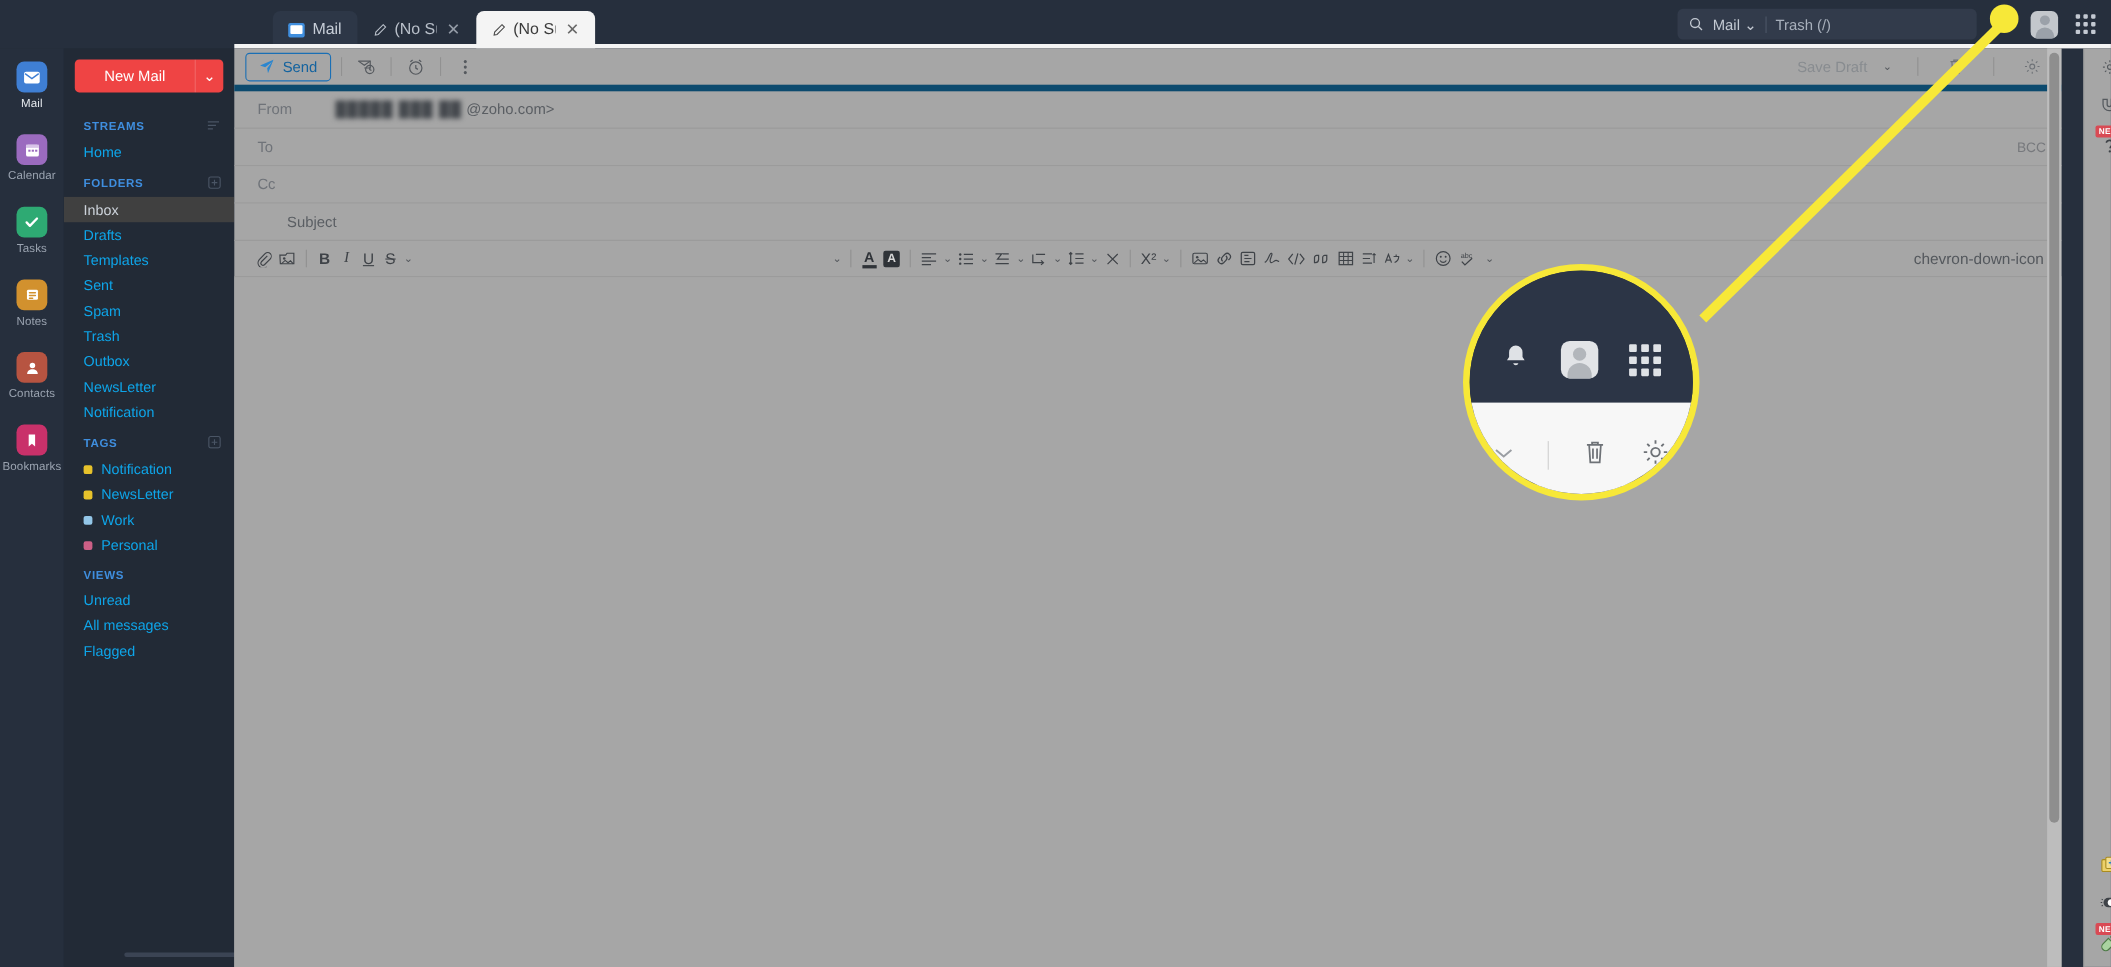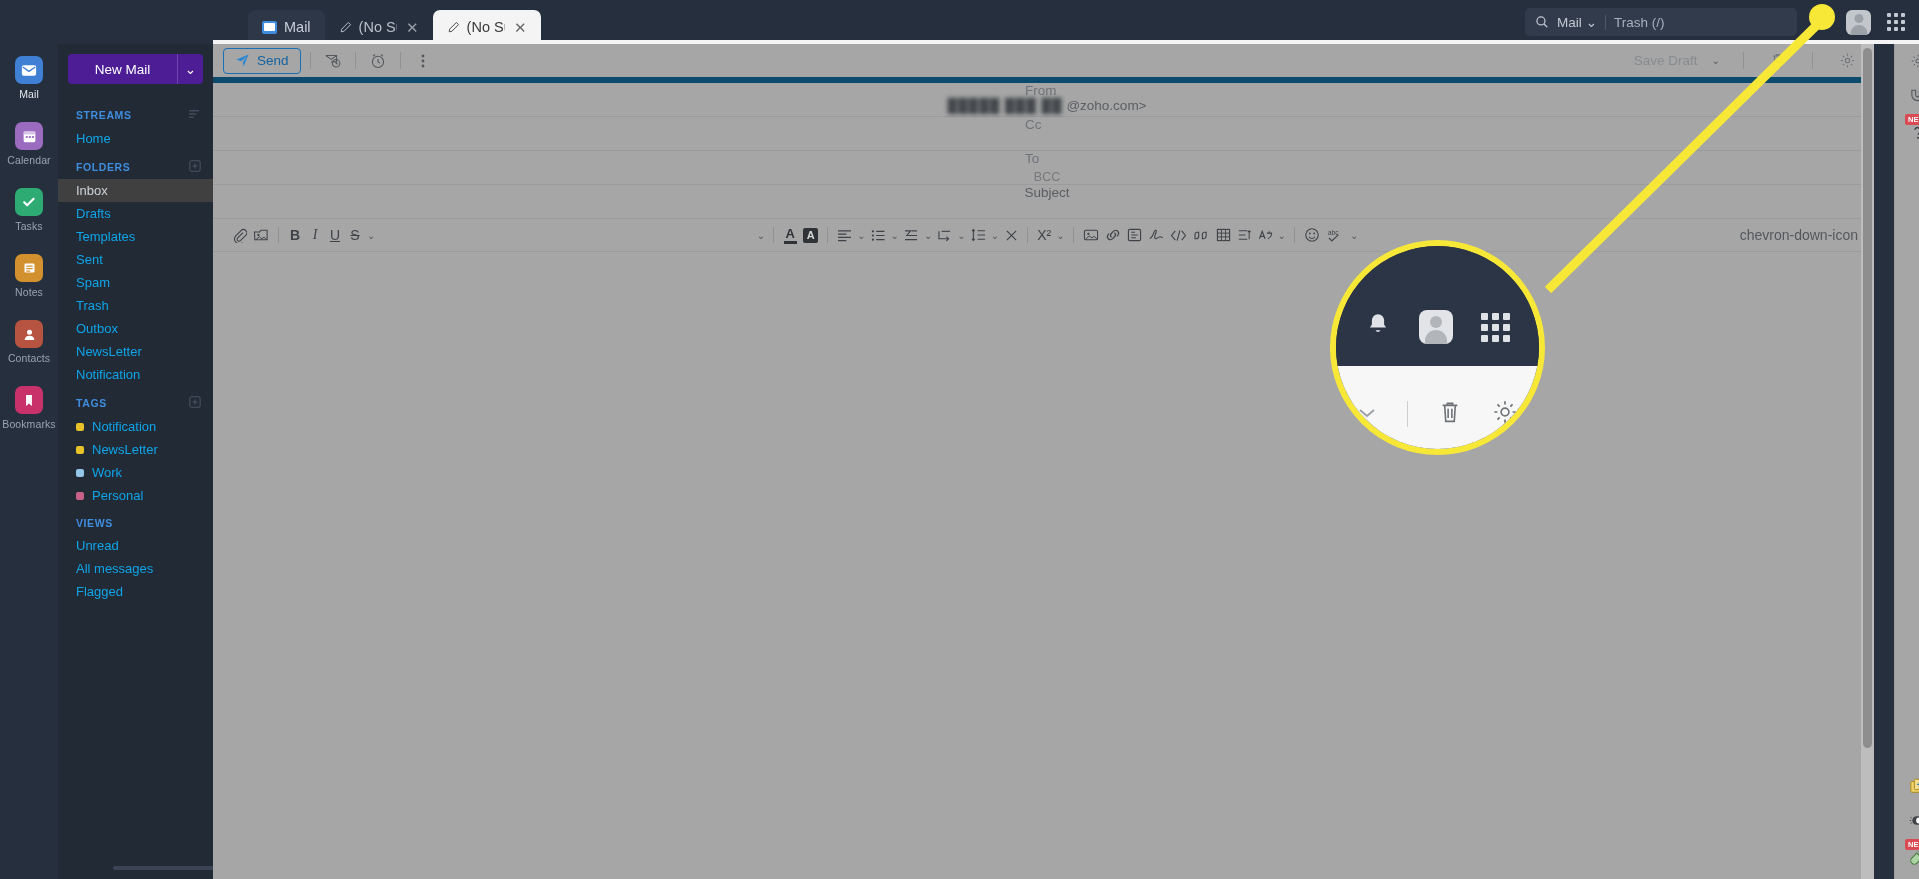--- a/index.html
+++ b/index.html
@@ -91,21 +91,21 @@
   .app-item.active .app-label { color: #e3e7ec; }
 
   
   .folders {
     position: absolute; top: 44px; left: 58px; width: 155px; height: 835px;
     background: #222a36; padding: 10px 0 0 0; overflow: hidden;
   }
   .newmail-wrap { padding: 0 10px 14px 10px; }
   .newmail {
     display: flex; align-items: center; height: 30px;
-    background: #4c1d95; border-radius: 4px; color: #fff;
+    background: #ef4444; border-radius: 4px; color: #fff;
     font-size: 13.5px; cursor: pointer; overflow: hidden;
   }
   .newmail .nm-label { flex: 1; text-align: center; }
   .newmail .nm-caret {
     width: 26px; display: flex; align-items: center; justify-content: center;
     border-left: 1px solid rgba(255,255,255,.18); height: 100%;
   }
   .sec-head {
     display: flex; align-items: center; justify-content: space-between;
     font-size: 10.5px; color: #3f8ede; font-weight: bold; letter-spacing: .6px;
@@ -139,24 +139,24 @@
     width: 26px; height: 26px; display: flex;
     align-items: center; justify-content: center;
     color: #55595e; cursor: pointer; flex: none;
   }
   .tb-right { margin-left: auto; display: flex; align-items: center; gap: 12px; }
   .savedraft { font-size: 13.5px; color: #888c90; cursor: pointer; }
 
   .field-row {
     height: 34px; display: flex; align-items: center;
     padding: 0 14px 0 21px; border-bottom: 1px solid #9b9b9b;
-    font-size: 13.5px; color: #6f7379; flex-direction: column;
+    font-size: 13.5px; color: #6f7379;
   }
   .field-label { width: 44px; color: #6f7379; }
-  .field-value { color: #5a5e63; flex: 1; }
+  .field-value { color: #5a5e63; flex: 1; margin-left: 27px; }
   .field-action { color: #77797d; font-size: 12.5px; cursor: pointer; }
   .from-mask { display: inline-block; filter: blur(2.2px); color: #44484d; letter-spacing: 1px; }
 
   .format-bar {
     height: 33px; display: flex; align-items: center;
     padding: 0 14px 0 16px; border-bottom: 1px solid #9b9b9b;
   }
   .fmt {
     height: 24px; min-width: 20px; padding: 0 3px;
     display: flex; align-items: center; justify-content: center;
@@ -550,28 +550,28 @@
 
   <div class="field-row">
     <span class="field-label">From</span>
     <span class="field-value">
       <span class="from-mask">█████ ███ ██</span>
       <span>@zoho.com&gt;</span>
     </span>
   </div>
 
   <div class="field-row">
-    <span class="field-label">Cc</span>
-    <span class="field-value"></span>
-  </div>
-
-  <div class="field-row">
     <span class="field-label">To</span>
     <span class="field-value"></span>
     <span class="field-action">BCC</span>
+  </div>
+
+  <div class="field-row">
+    <span class="field-label">Cc</span>
+    <span class="field-value"></span>
   </div>
 
   <div class="field-row">
     <span class="field-value">Subject</span>
   </div>
 
   <div class="format-bar">
     <div class="fmt">
       <svg width="15" height="15" viewBox="0 0 17 17">
         <path d="M12.5 5.2L6.4 11.3a2.2 2.2 0 003.1 3.1l6.1-6.1a3.8 3.8 0 00-5.4-5.4L4.2 9a5.4 5.4 0 007.6 7.6" fill="none" stroke="#3f4348" stroke-width="1.2"></path>

